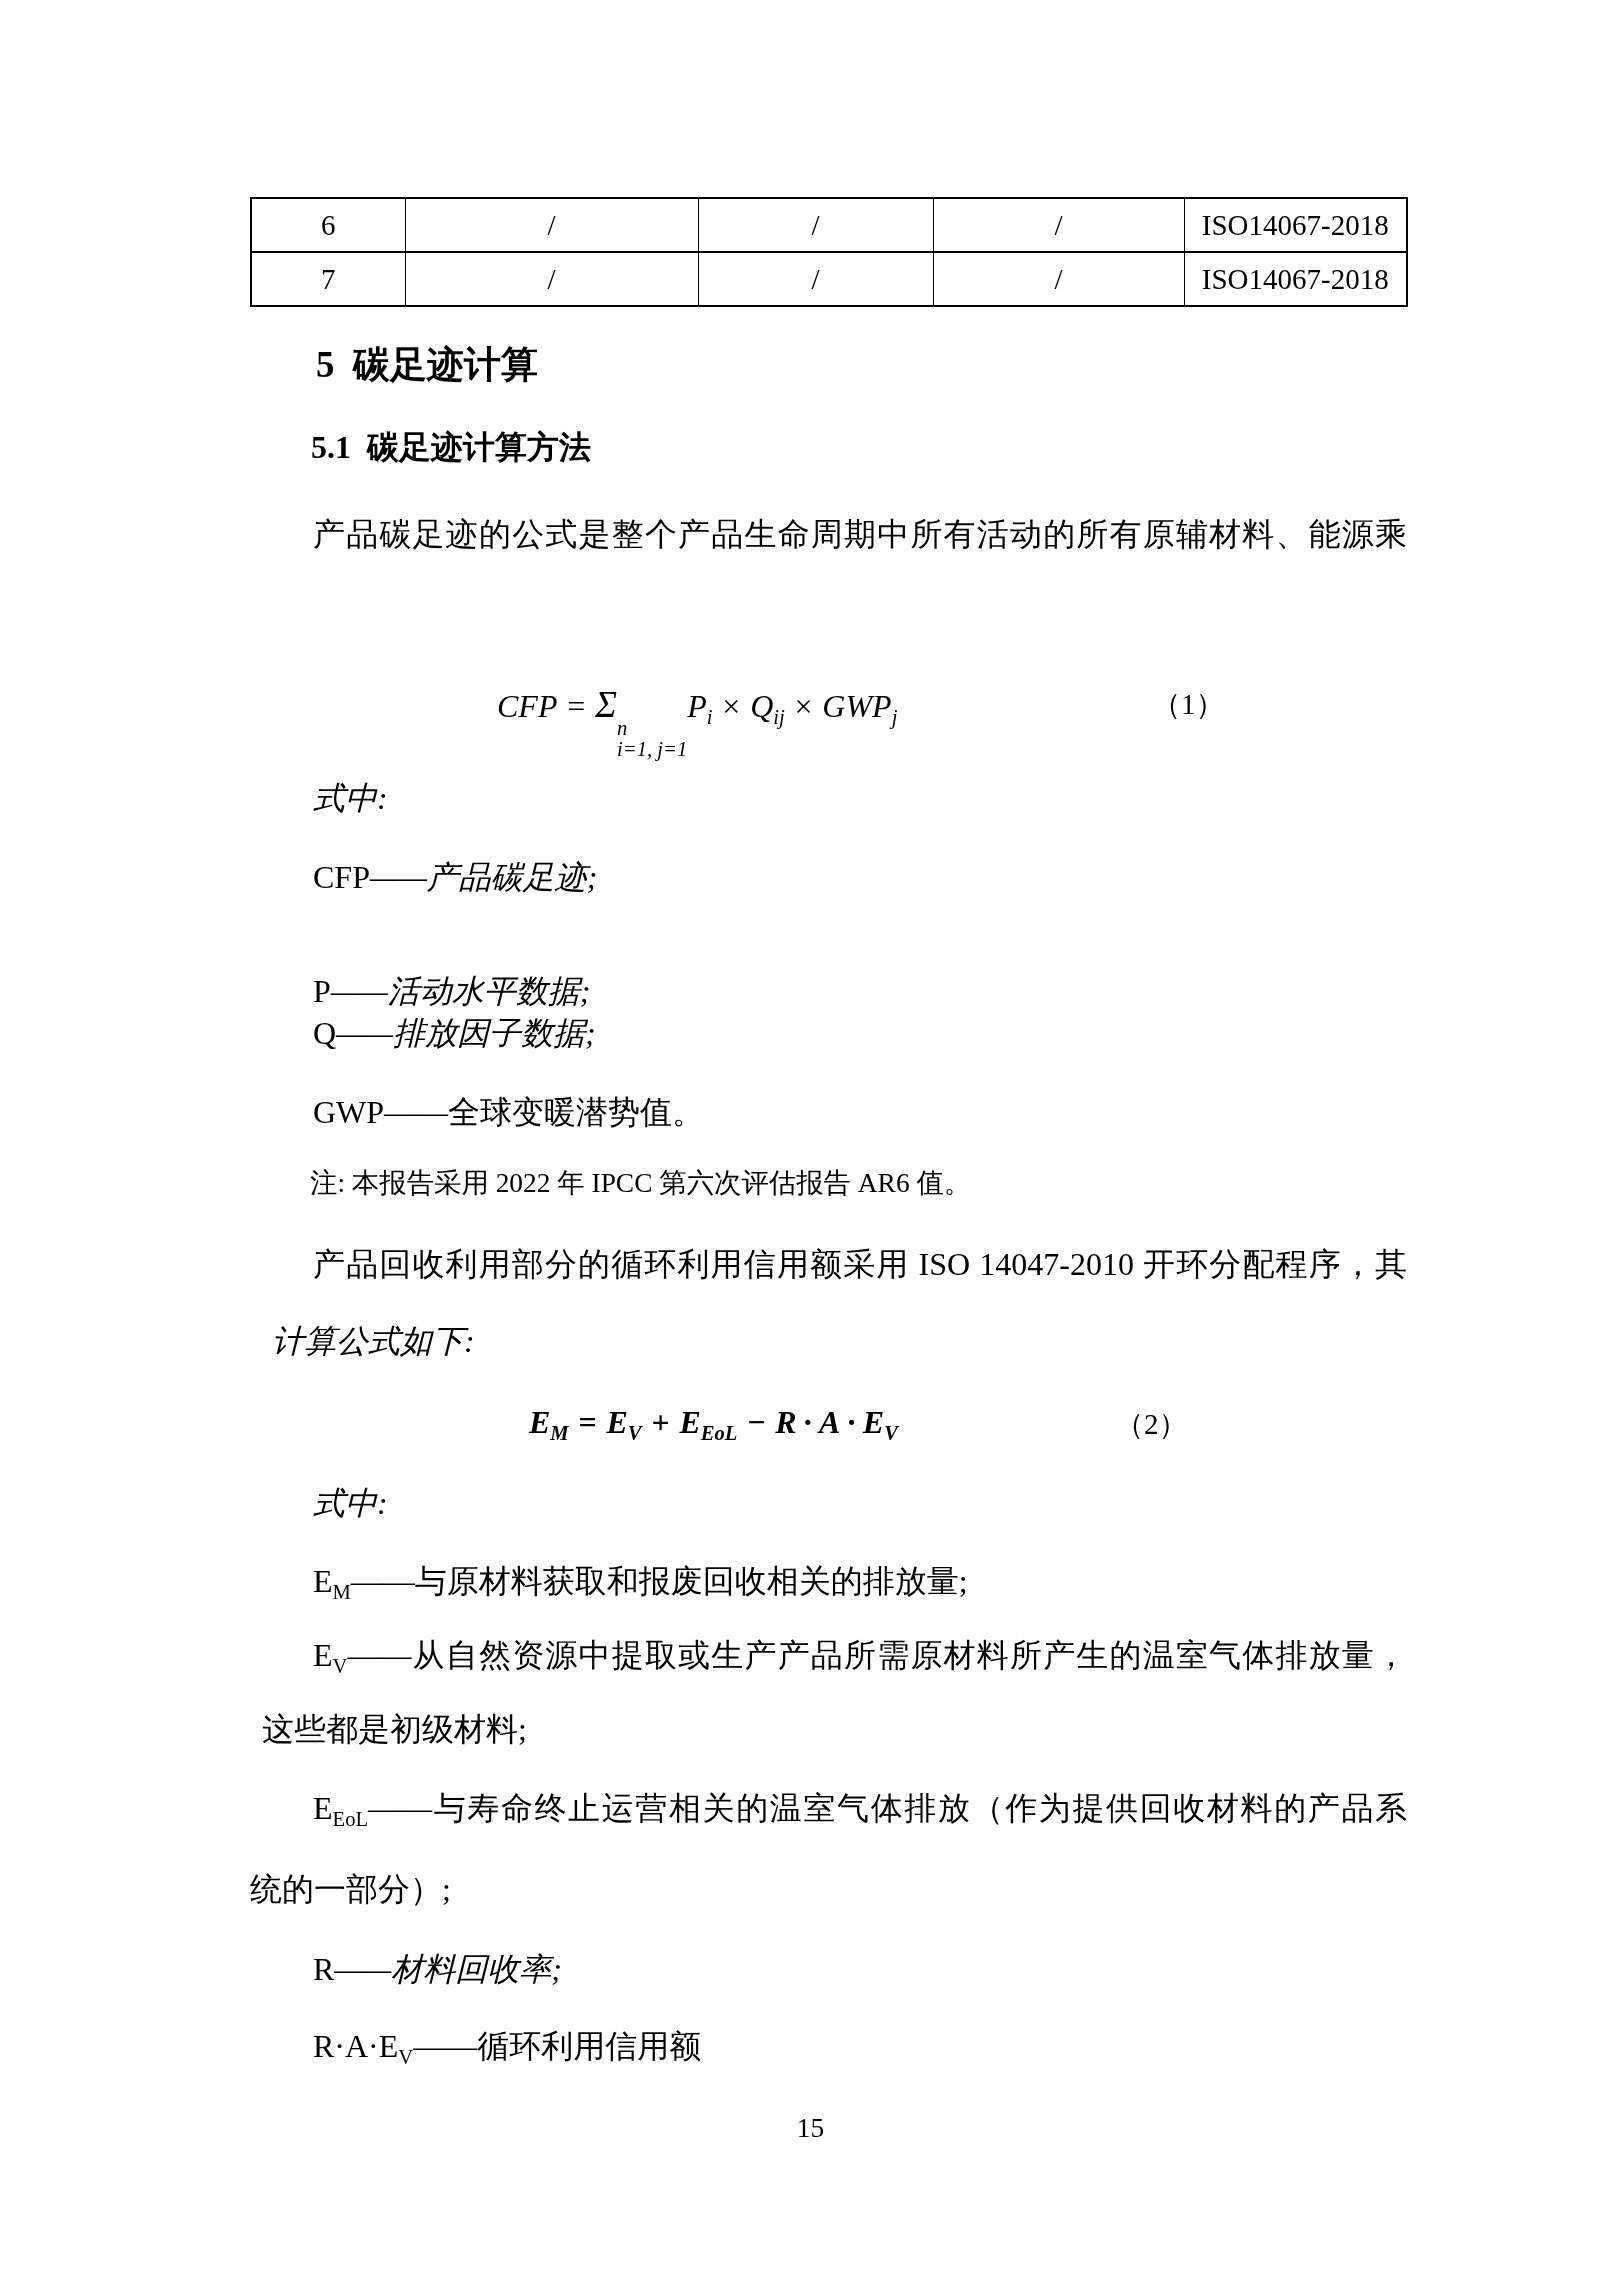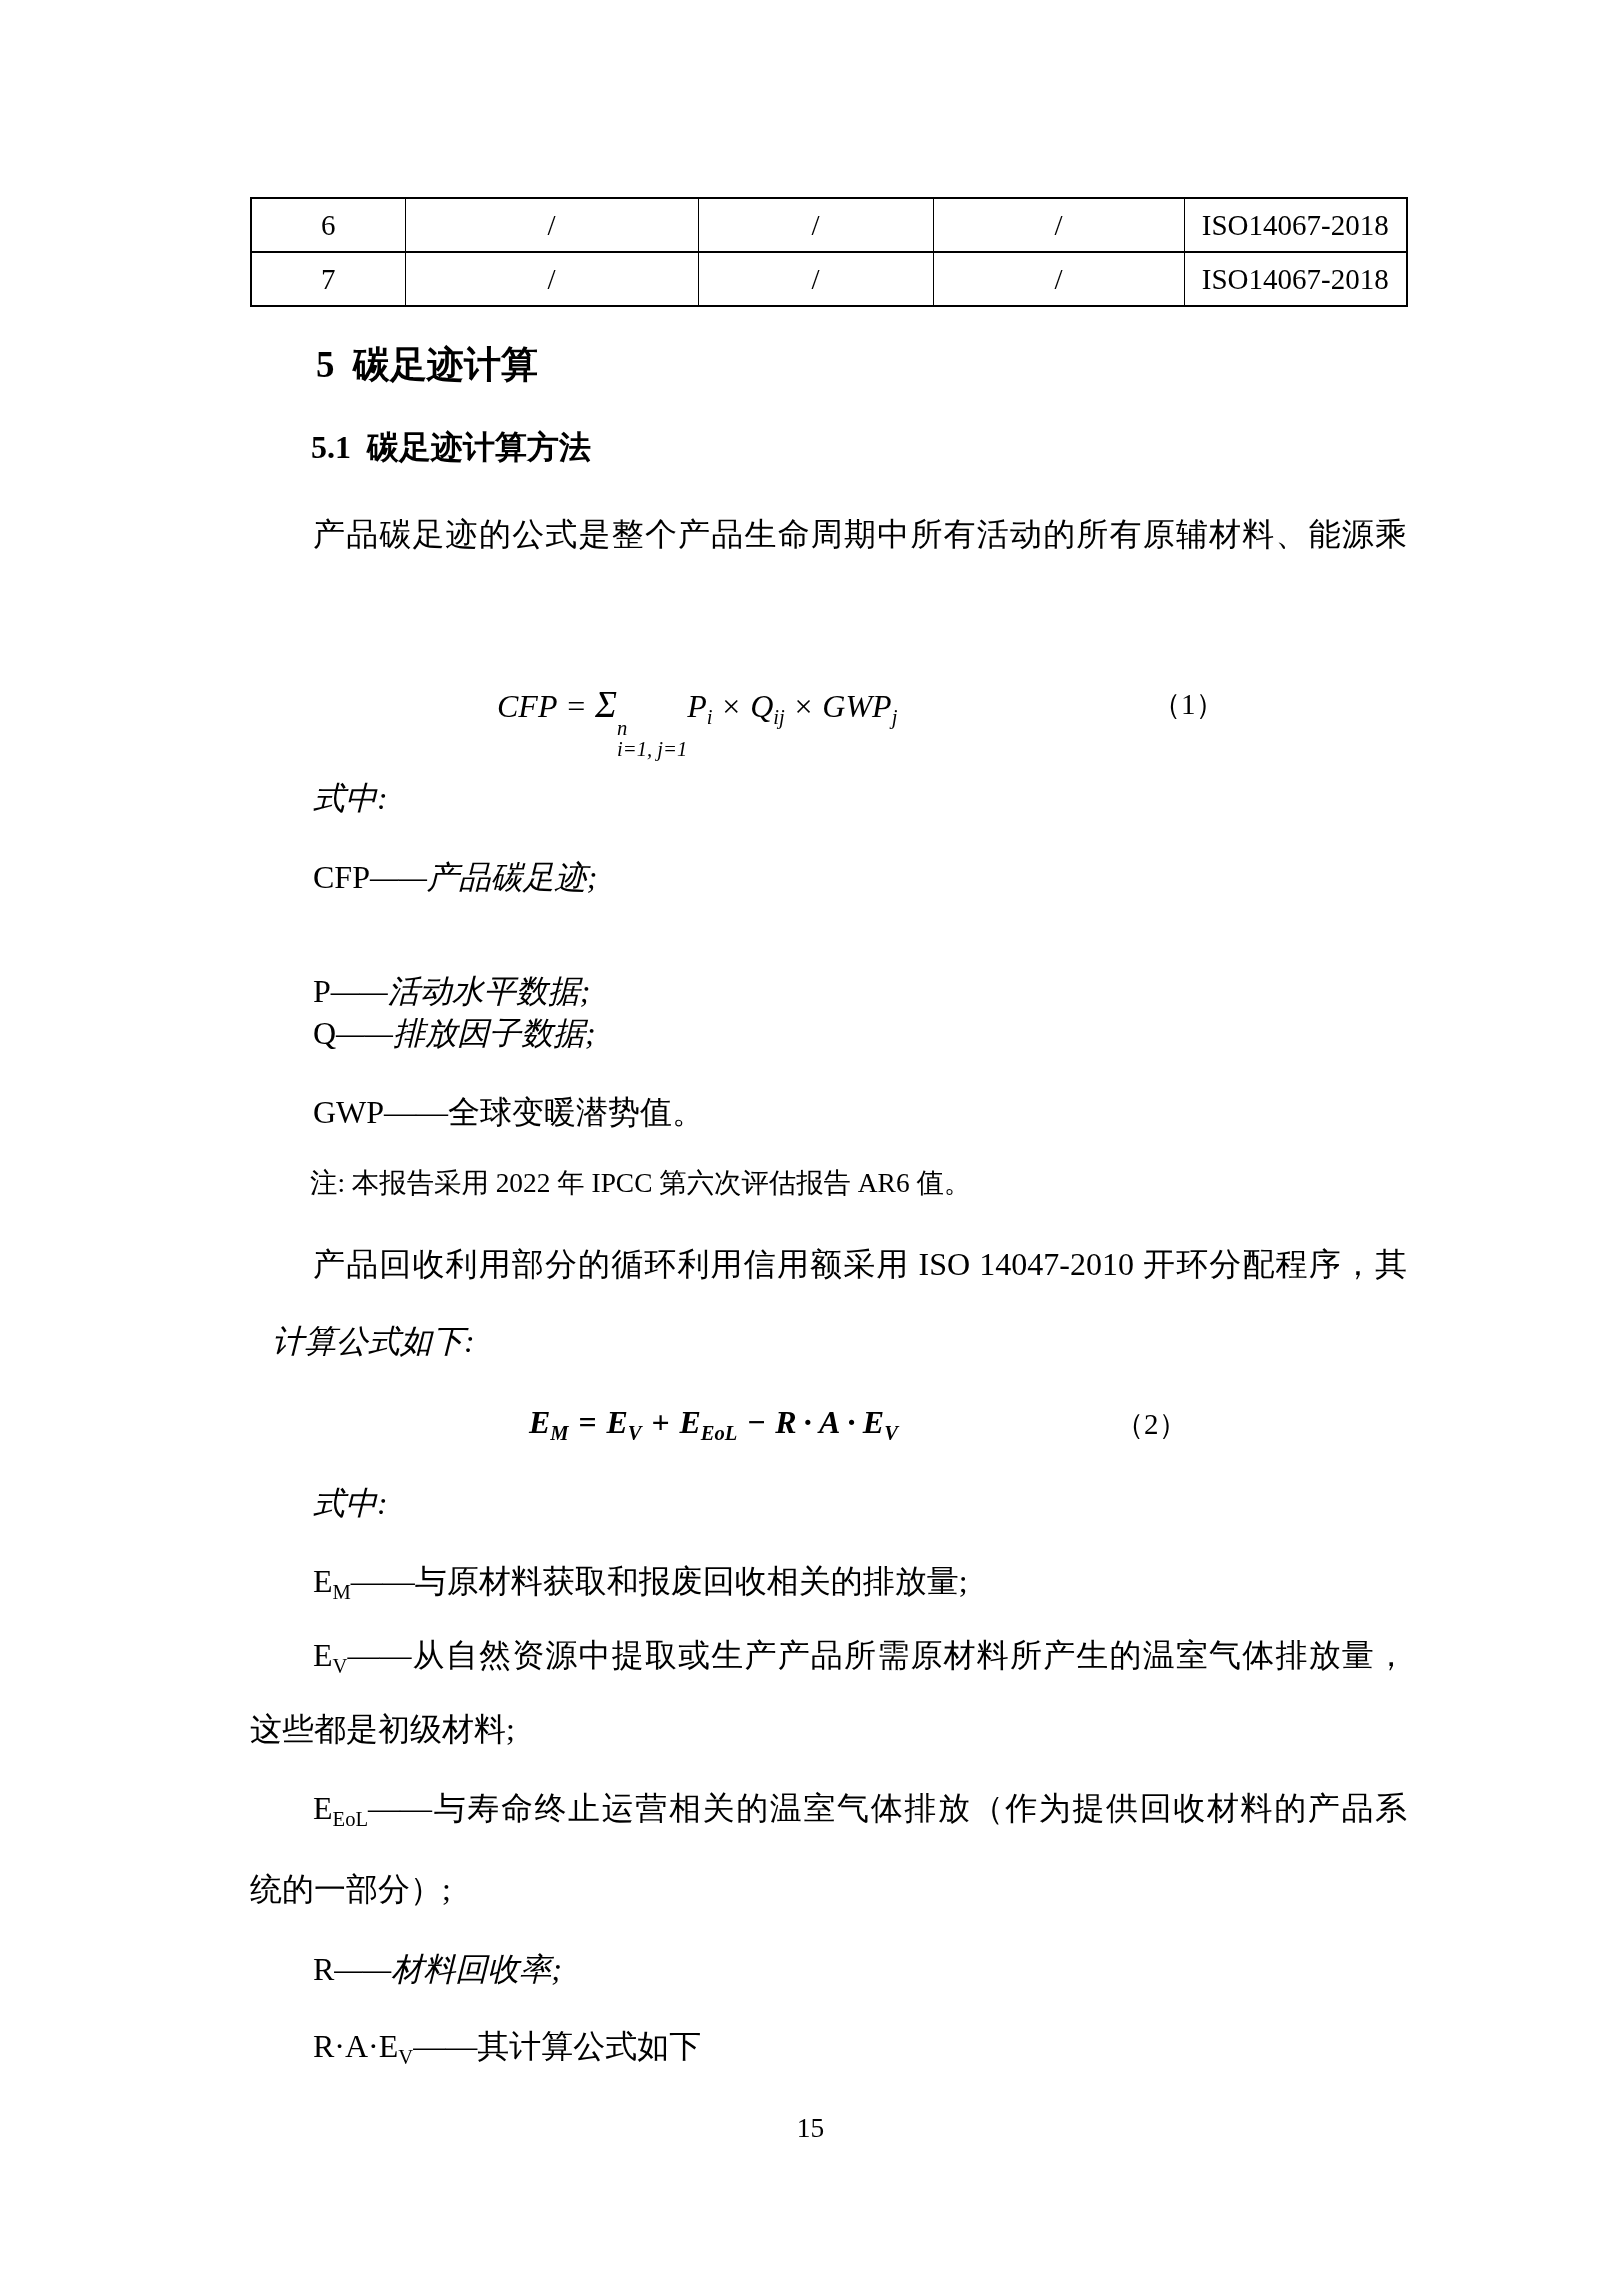--- a/index.html
+++ b/index.html
@@ -135,22 +135,22 @@
 
   <div class="line just ind" style="top:1244px;">产品回收利用部分的循环利用信用额采用 ISO 14047-2010 开环分配程序，其</div>
   <div class="line kai" style="left:250px;top:1321px;margin-left:22px;">计算公式如下:</div>
 
   <div class="formula" style="left:529px;top:1403px;font-weight:bold;"><span>E</span><sub class="fsub">M</sub><span class="op">=</span><span>E</span><sub class="fsub">V</sub><span class="op">+</span><span>E</span><sub class="fsub">EoL</sub><span class="op">−</span><span>R</span><span class="dot">·</span><span>A</span><span class="dot">·</span><span>E</span><sub class="fsub">V</sub></div>
   <div class="formula-label" style="left:1115px;top:1407px;">（2）</div>
 
   <div class="line kai" style="left:313px;top:1483px;">式中:</div>
   <div class="line" style="left:313px;top:1561px;"><span class="sym"><span>E</span><sub>M</sub></span><span>——与原材料获取和报废回收相关的排放量;</span></div>
   <div class="line just ind" style="top:1635px;"><span class="sym"><span>E</span><sub>V</sub></span><span>——从自然资源中提取或生产产品所需原材料所产生的温室气体排放量，</span></div>
-  <div class="line" style="left:250px;top:1709px;">这些都是初级材料;</div>
+  <div class="line" style="left:262px;top:1709px;">这些都是初级材料;</div>
   <div class="line just ind" style="top:1788px;"><span class="sym"><span>E</span><sub>EoL</sub></span><span>——与寿命终止运营相关的温室气体排放（作为提供回收材料的产品系</span></div>
   <div class="line" style="left:250px;top:1869px;">统的一部分）;</div>
   <div class="line" style="left:313px;top:1949px;"><span class="sym">R</span><span class="kai">——材料回收率;</span></div>
-  <div class="line" style="left:313px;top:2026px;"><span class="sym"><span>R·A·E</span><sub>V</sub></span><span>——其计算公式如下</span></div>
+  <div class="line" style="left:313px;top:2026px;"><span class="sym"><span>R·A·E</span><sub>V</sub></span><span>——循环利用信用额</span></div>
 
   <div class="pagenum">15</div>
 
 </div>
 
 
 </body></html>

